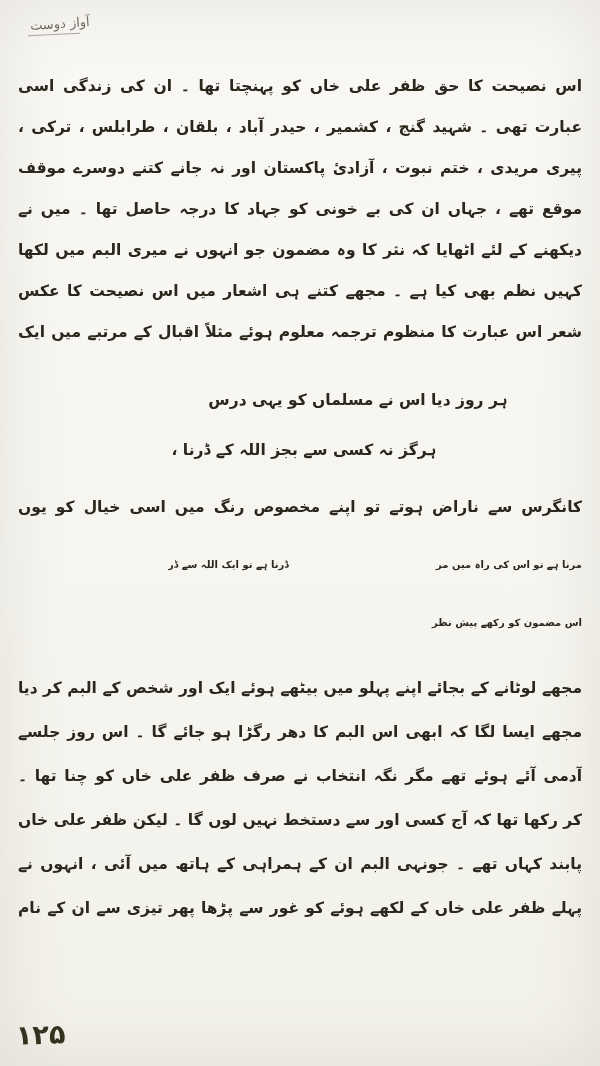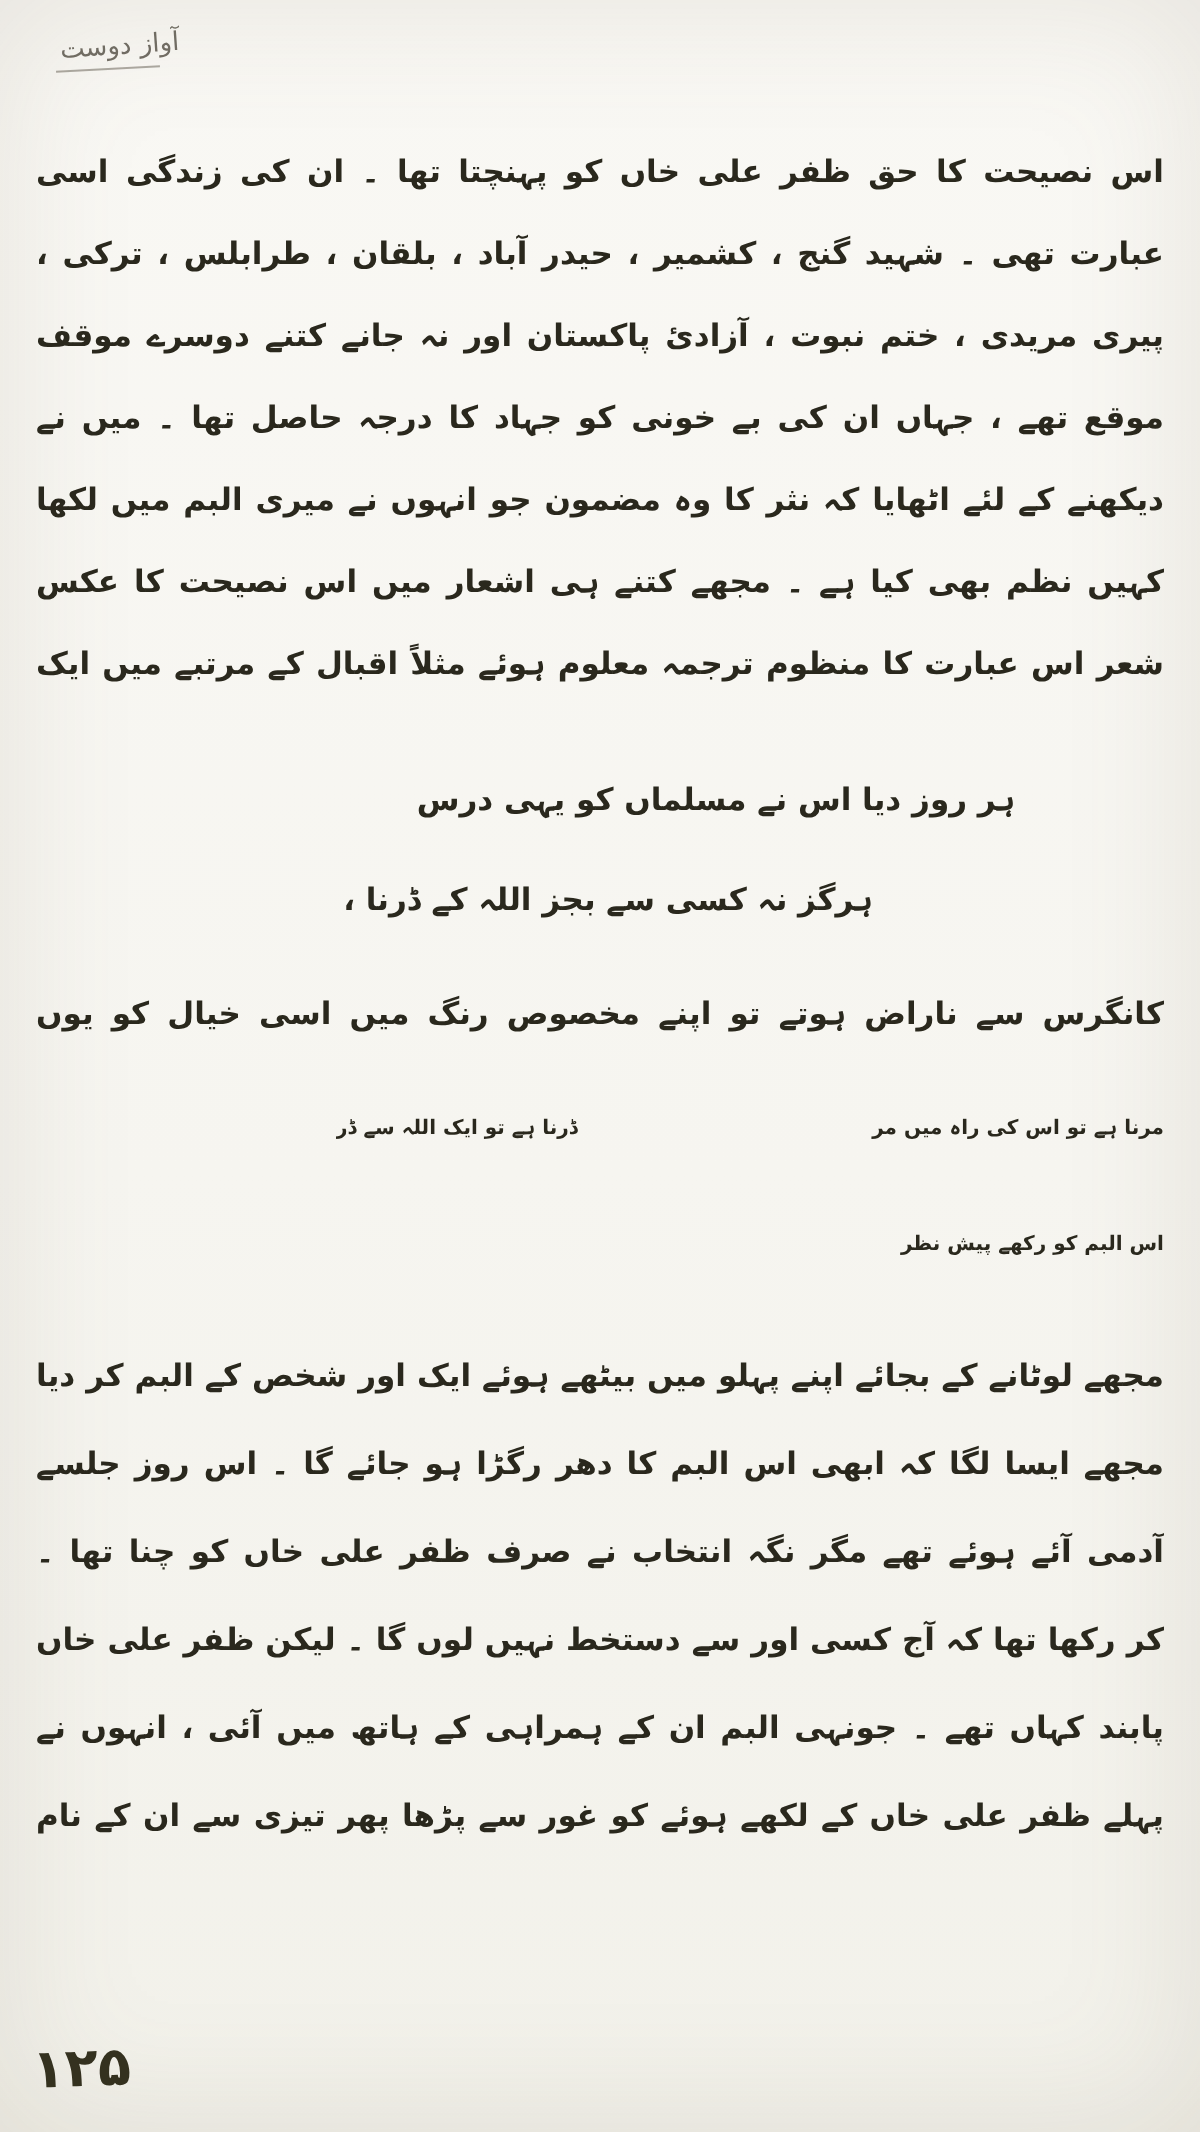--- a/index.html
+++ b/index.html
@@ -135,21 +135,21 @@
     <div class="para para-2">
       <div class="line">کانگرس سے ناراض ہوتے تو اپنے مخصوص رنگ میں اسی خیال کو یوں باندھا ؎</div>
     </div>
 
     <div class="couplet-block">
       <div class="couplet-row">
         <span class="hemistich">مرنا ہے تو اس کی راہ میں مر</span>
         <span class="hemistich">ڈرنا ہے تو ایک اللہ سے ڈر</span>
       </div>
       <div class="couplet-row">
-        <span class="hemistich">اس البم کو رکھے پیش نظر</span>
+        <span class="hemistich">اس مضمون کو رکھے پیش نظر</span>
       </div>
     </div>
 
     <div class="para para-3">
       <div class="line">مجھے لوٹانے کے بجائے اپنے پہلو میں بیٹھے ہوئے ایک اور شخص کے البم کر دیا</div>
       <div class="line">مجھے ایسا لگا کہ ابھی اس البم کا دھر رگڑا ہو جائے گا ۔ اس روز جلسے میں کئی مشہور</div>
       <div class="line">آدمی آئے ہوئے تھے مگر نگہ انتخاب نے صرف ظفر علی خاں کو چنا تھا ۔ میں نے طے</div>
       <div class="line">کر رکھا تھا کہ آج کسی اور سے دستخط نہیں لوں گا ۔ لیکن ظفر علی خاں میرے فیصلے کے</div>
       <div class="line">پابند کہاں تھے ۔ جونہی البم ان کے ہمراہی کے ہاتھ میں آئی ، انہوں نے قلم نکال لیا ،</div>
       <div class="line">پہلے ظفر علی خاں کے لکھے ہوئے کو غور سے پڑھا پھر تیزی سے ان کے نام کے</div>

